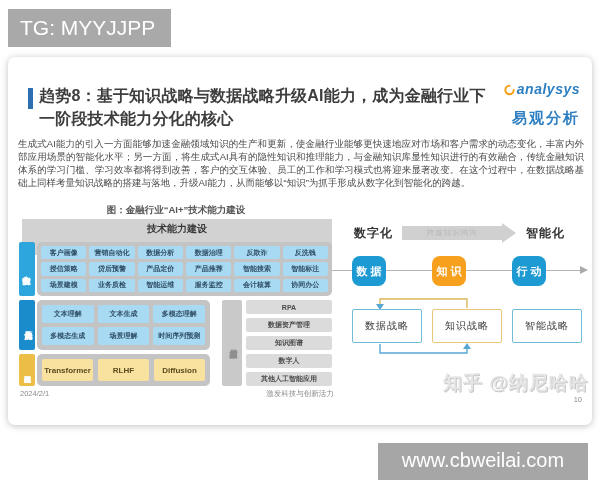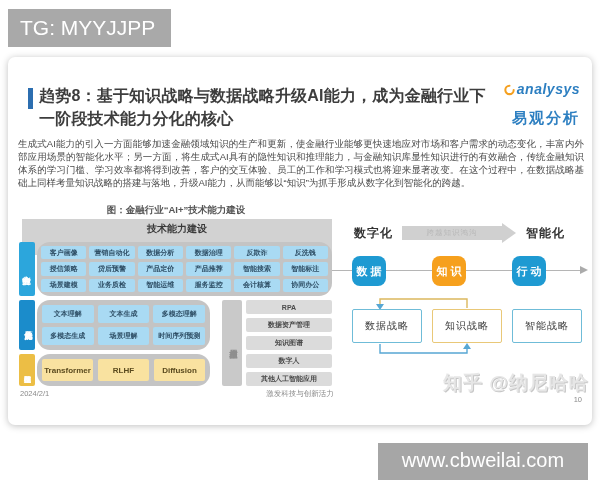--- a/index.html
+++ b/index.html
@@ -38,21 +38,21 @@
   .cap-header { position:absolute; left:14px; top:162px; width:310px; height:36px; background:#d2d2d2;
                 color:#3a3a3a; font-size:10px; font-weight:700; text-align:center; line-height:19px; }
 
   .vlabel { position:absolute; writing-mode:vertical-rl; text-orientation:upright; color:#fff;
             font-weight:700; text-align:center; display:flex; align-items:center; justify-content:center;
             border-radius:2px; }
   .label-mid { left:11px; top:185px; width:16px; height:54px; background:#2ca6dc; font-size:8.5px; }
   .label-atomic { left:11px; top:243px; width:16px; height:50px; background:#1b8ccb; font-size:8px; }
   .label-found { left:11px; top:297px; width:16px; height:32px; background:#ecbe45; font-size:7px; }
 
-  .panel { position:absolute; background:#c4c4c4; border-radius:13px; display:grid; }
+  .panel { position:absolute; background:#c4c4c4; border-radius:5px; display:grid; }
   .panel-mid { left:29px; top:185px; width:295px; height:54px; grid-template-columns:repeat(6,1fr);
                gap:3px; padding:4px; }
   .panel-atomic { left:29px; top:243px; width:173px; height:50px; grid-template-columns:repeat(3,1fr);
                   gap:4px; padding:5px; }
   .panel-found { left:29px; top:297px; width:173px; height:32px; grid-template-columns:repeat(3,1fr);
                  gap:5px; padding:5px; }
 
   .cell { display:flex; align-items:center; justify-content:center; border-radius:2px;
           font-size:7px; font-weight:600; white-space:nowrap; overflow:hidden; }
   .cell-blue { background:#a9daf3; color:#2f4f66; }

